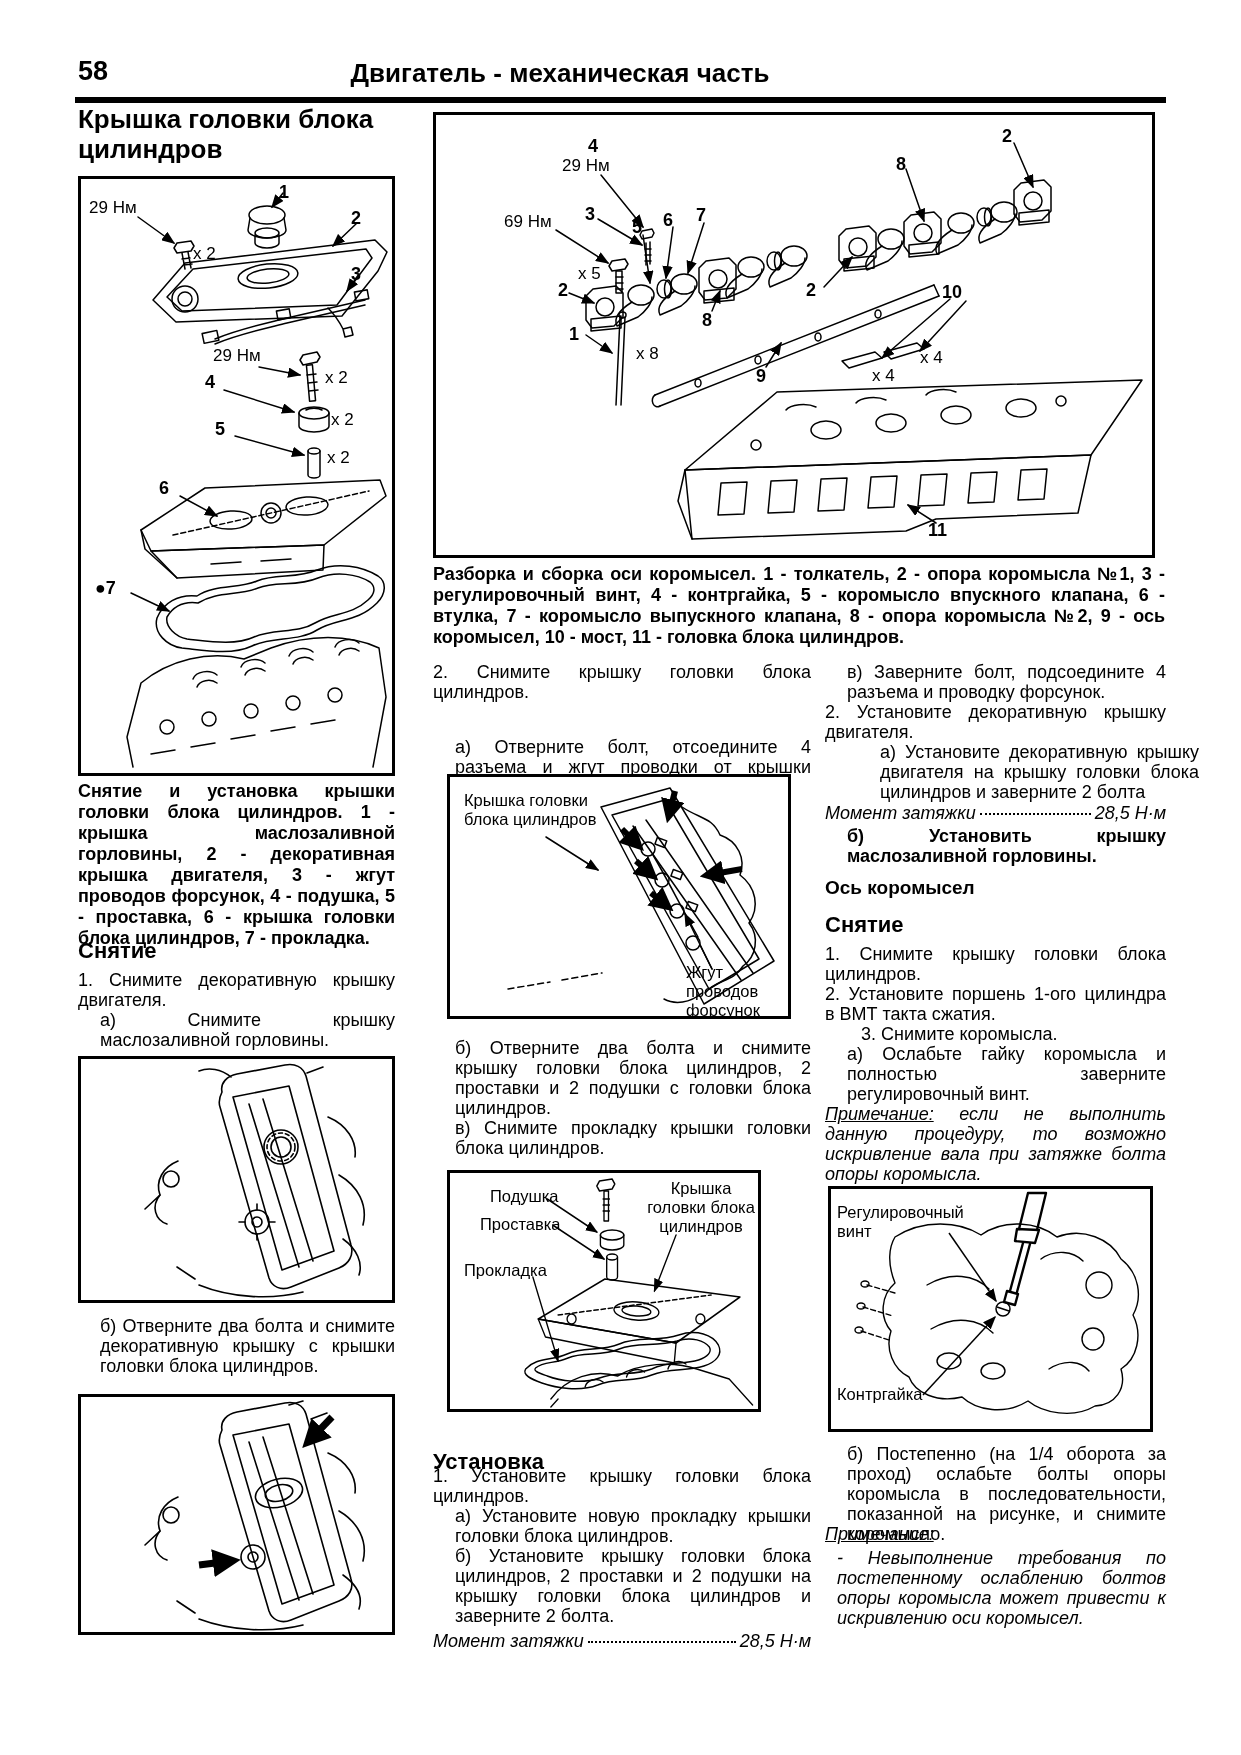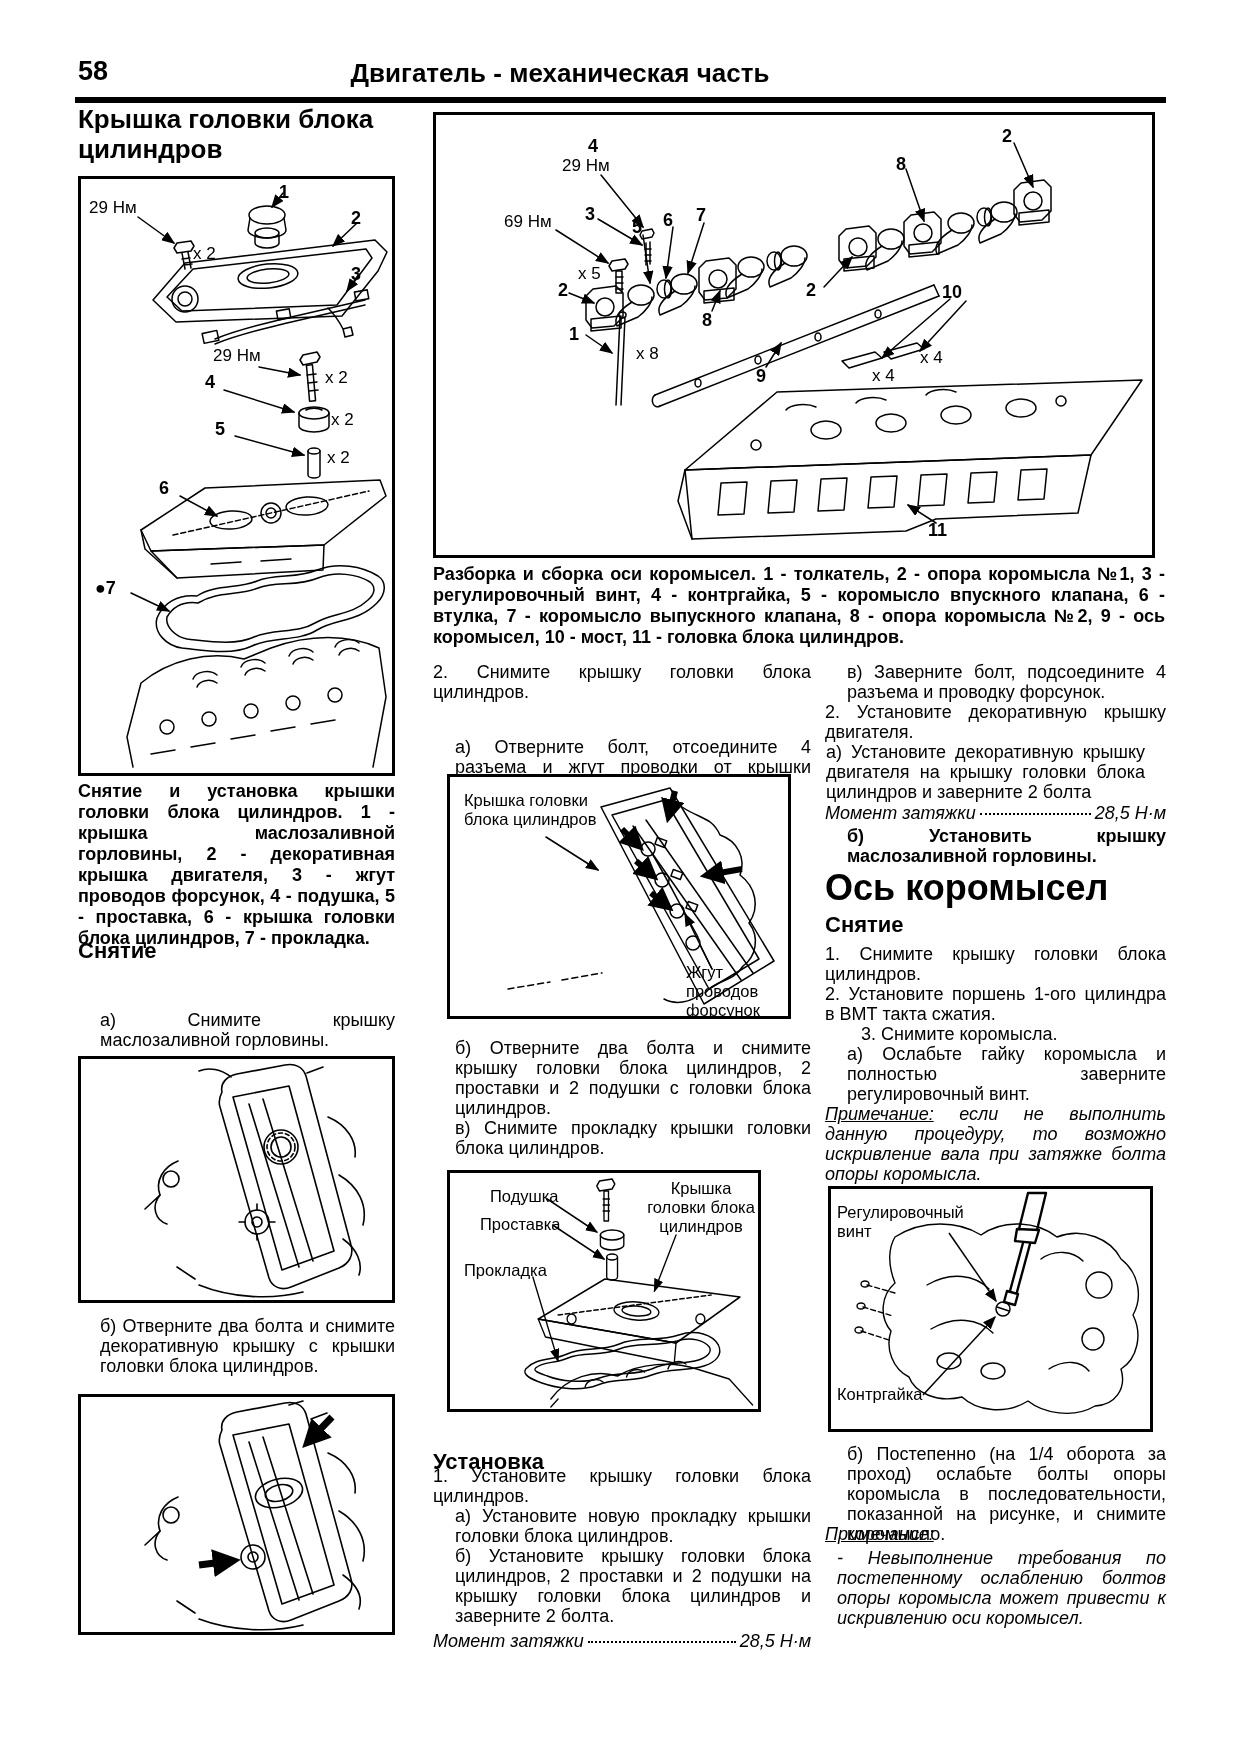--- a/index.html
+++ b/index.html
@@ -7,21 +7,21 @@
   .page {
     position:relative; width:1241px; height:1755px; background:#ffffff;
     font-family:"Liberation Sans", sans-serif; color:#000; overflow:hidden;
   }
   .abs { position:absolute; }
   .pagenum { font-size:27px; font-weight:700; }
   .htitle { font-size:26px; font-weight:700; text-align:center; }
   .rule { background:#000; }
   .h1 { font-size:26px; font-weight:700; line-height:30px; }
   .h2 { font-size:22px; font-weight:700; line-height:26px; }
-  .h1b { font-size:36px; font-weight:700; line-height:32px; }
+  .h1b { font-size:19px; font-weight:700; line-height:32px; }
   .p  { font-size:18px; line-height:20px; text-align:justify; }
   .ind { padding-left:22px; }
   .ind2 { padding-left:12px; }
   .cap { font-size:18px; font-weight:700; line-height:21px; text-align:justify; }
   .it { font-style:italic; }
   .und { text-decoration:underline; }
   .tq { display:flex; align-items:baseline; font-style:italic; font-size:18px; line-height:22px; }
   .tq .lead { flex:1; border-bottom:2px dotted #000; margin:0 4px; transform:translateY(-4px); }
   .fig { position:absolute; border:3px solid #000; background:#fff; }
   .fig svg { position:absolute; left:0; top:0; width:100%; height:100%; }
@@ -118,20 +118,21 @@
     <div class="num" style="left:124px; top:194px;">4</div>
     <div class="an" style="left:250px; top:232px;">x 2</div>
     <div class="num" style="left:134px; top:241px;">5</div>
     <div class="an" style="left:246px; top:270px;">x 2</div>
     <div class="num" style="left:78px; top:300px;">6</div>
     <div class="num" style="left:14px; top:400px;">●7</div>
   </div>
 
   <div class="abs cap" style="left:78px; top:781px; width:317px;">Снятие и установка крышки головки блока цилиндров. 1 - крышка маслозаливной горловины, 2 - декоративная крышка двигателя, 3 - жгут проводов форсунок, 4 - подушка, 5 - проставка, 6 - крышка головки блока цилиндров, 7 - прокладка.</div>
   <div class="abs h2" style="left:78px; top:938px;">Снятие</div>
+  <div class="abs p" style="left:78px; top:970px; width:317px;">1. Снимите декоративную крышку двигателя.</div>
   <div class="abs p ind" style="left:78px; top:1010px; width:317px;">а) Снимите крышку маслозаливной горловины.</div>
 
   <div class="fig" style="left:78px; top:1056px; width:317px; height:247px;">
     <svg viewBox="0 0 311 241" preserveAspectRatio="none">
       <g stroke="#000" stroke-width="1.6" fill="none" stroke-linejoin="round" stroke-linecap="round">
         <path d="M141 33 C139 24 146 17 156 15 L204 6 C214 4 222 8 225 17 L270 186 C273 196 268 205 258 209 L210 228 C200 232 191 228 188 219 L139 48 C137 42 139 37 141 33 Z"></path>
         <path d="M152 38 L208 27 L253 192 L201 211 Z"></path>
         <path d="M168 45 L218 208 M182 40 L232 202"></path>
         <circle cx="200" cy="88" r="17"></circle>
           <circle cx="200" cy="88" r="10"></circle>
@@ -379,21 +380,21 @@
   <div class="abs p ind" style="left:433px; top:1506px; width:378px;">а) Установите новую прокладку крышки головки блока цилиндров.</div>
   <div class="abs p ind" style="left:433px; top:1546px; width:378px;">б) Установите крышку головки блока цилиндров, 2 проставки и 2 подушки на крышку головки блока цилиндров и заверните 2 болта.</div>
   <div class="abs tq" style="left:433px; top:1630px; width:378px;">
     <span>Момент затяжки</span>
     <span class="lead"></span>
     <span>28,5 Н·м</span>
   </div>
 
   <div class="abs p ind" style="left:825px; top:662px; width:341px;">в) Заверните болт, подсоедините 4 разъема и проводку форсунок.</div>
   <div class="abs p" style="left:825px; top:702px; width:341px;">2. Установите декоративную крышку двигателя.</div>
-  <div class="abs p ind" style="left:804px; top:742px; width:341px;">а) Установите декоративную крышку двигателя на крышку головки блока цилиндров и заверните 2 болта</div>
+  <div class="abs p ind" style="left:858px; top:742px; width:341px;">а) Установите декоративную крышку двигателя на крышку головки блока цилиндров и заверните 2 болта</div>
   <div class="abs tq" style="left:825px; top:802px; width:341px;">
     <span>Момент затяжки</span>
     <span class="lead"></span>
     <span>28,5 Н·м</span>
   </div>
   <div class="abs p ind" style="left:825px; top:826px; width:341px;font-weight:bold;">б) Установить крышку маслозаливной горловины.</div>
 
   <div class="abs h1b" style="left:825px; top:872px; width:341px;">Ось коромысел</div>
   <div class="abs h2" style="left:825px; top:912px;">Снятие</div>
   <div class="abs p" style="left:825px; top:944px; width:341px;">1. Снимите крышку головки блока цилиндров.</div>

